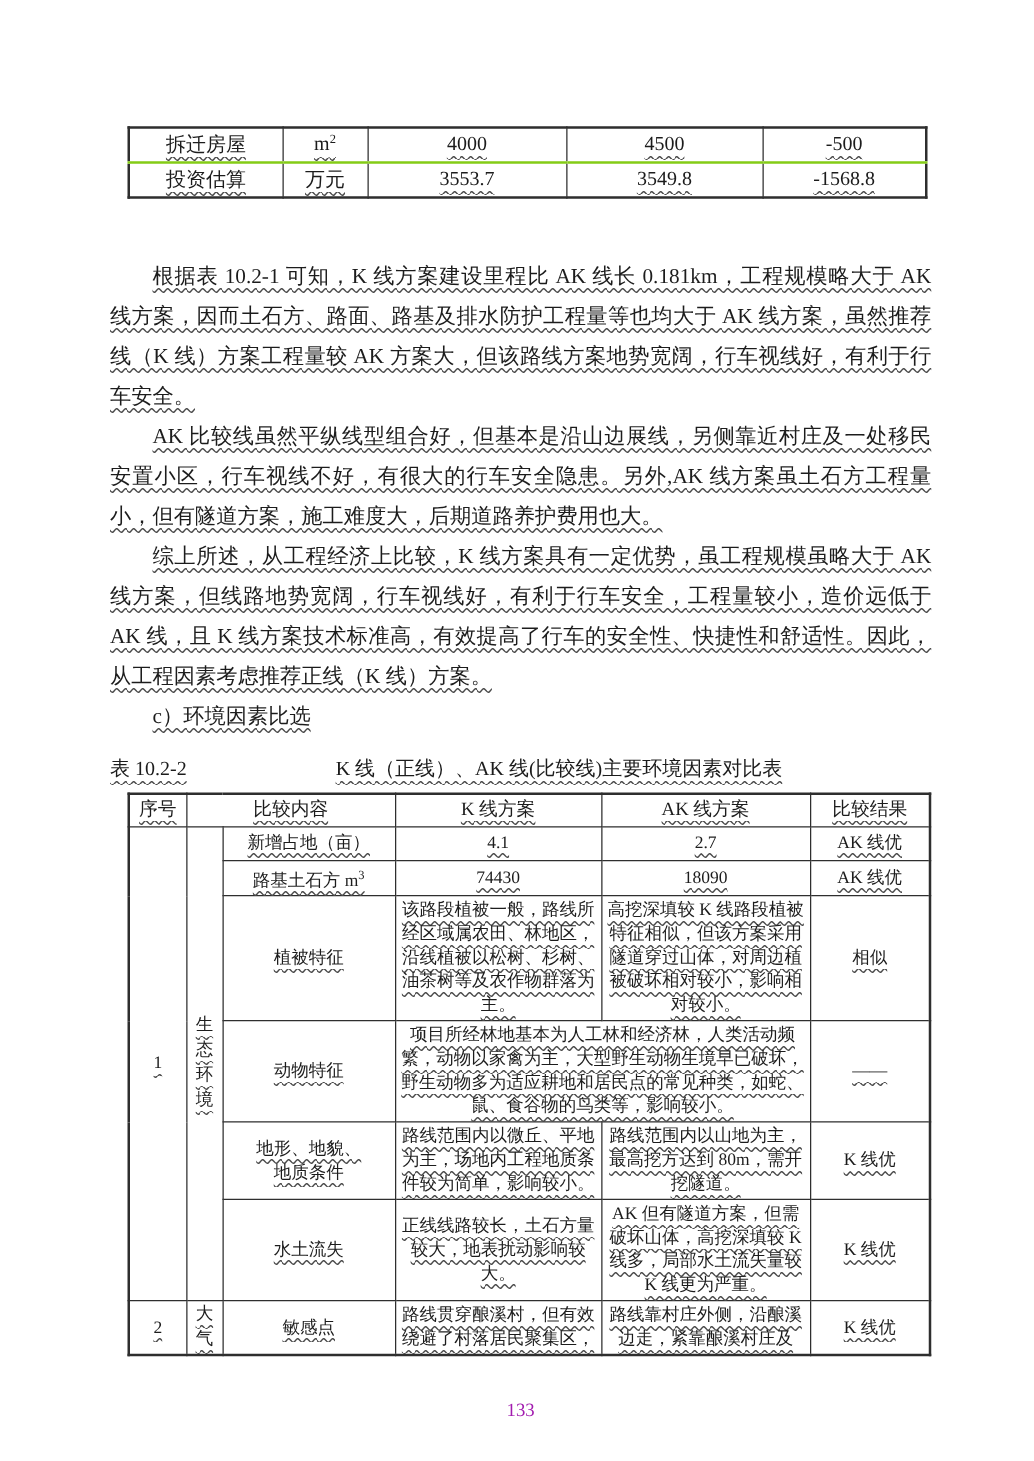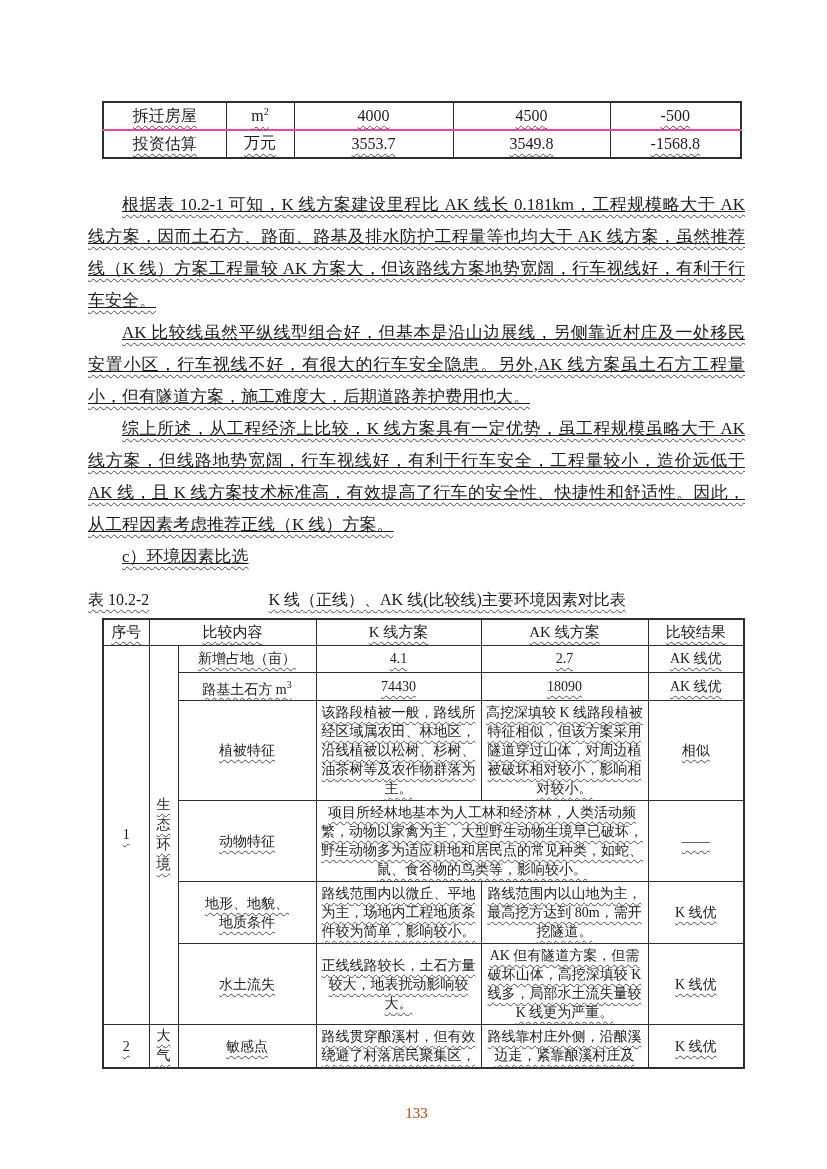--- a/index.html
+++ b/index.html
@@ -12,43 +12,43 @@
   }
   .content { padding:101px 82px 0 88px; }
   .u { text-decoration:underline; text-decoration-style:wavy; text-decoration-thickness:1px;
        text-decoration-color:#4a4a4a; text-underline-offset:4px; }
 
   
   table { border-collapse:collapse; table-layout:fixed; }
   .t-top { width:638px; margin-left:14px; border:2px solid #2e2e2e; }
   .t-top td { border:1px solid #2e2e2e; height:28px; text-align:center;
               font-size:16px; vertical-align:middle; }
-  .t-top tr:first-child td { border-bottom:2px solid #ec4899; }
+  .t-top tr:first-child td { border-bottom:2px solid #84cc16; }
 
   
-  .paras { margin-top:30px;text-decoration:underline; }
+  .paras { margin-top:46px; }
   .para, .line { font-size:17px; line-height:32px; text-indent:2em;
                  text-align:justify; }
   .line { text-align:left; }
 
   
   .caption { margin-top:12px; display:flex; align-items:center;
              font-weight:normal; font-size:16px; line-height:30px; }
   .caption .cap-title { flex:1; text-align:center; }
 
   
   .t-main { width:641px; margin-left:14px; margin-top:3px; border:2px solid #2e2e2e; }
   .t-main td { border:1px solid #2e2e2e; text-align:center; vertical-align:middle;
                font-size:14px; line-height:19px; padding:2px 3px; }
   .t-main .hdr td { font-size:15px; height:26px; }
   .t-main .vert { word-break:break-all; line-height:20px; padding:0 3px; }
   .pre { white-space:pre-line; }
   sup { font-size:10px; }
 
-  .pagenum { text-align:center; margin-top:36px; font-size:15px; color:#c2410c; }
+  .pagenum { text-align:center; margin-top:36px; font-size:15px; color:#a21caf; }
 </style>
 </head>
 <body>
 
 <div class="page">
   <div class="content">
 
     <table class="t-top">
       <colgroup>
           <col style="width:123px">

